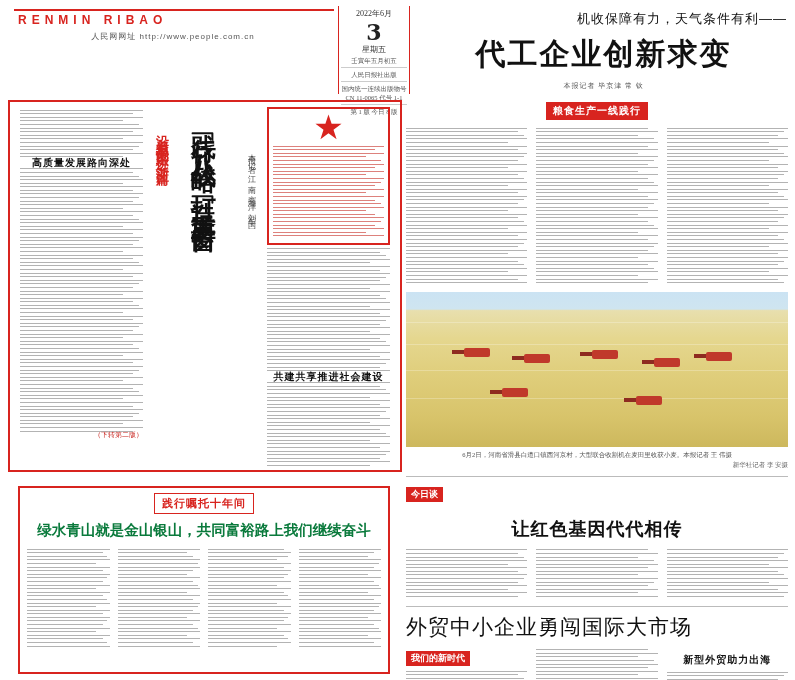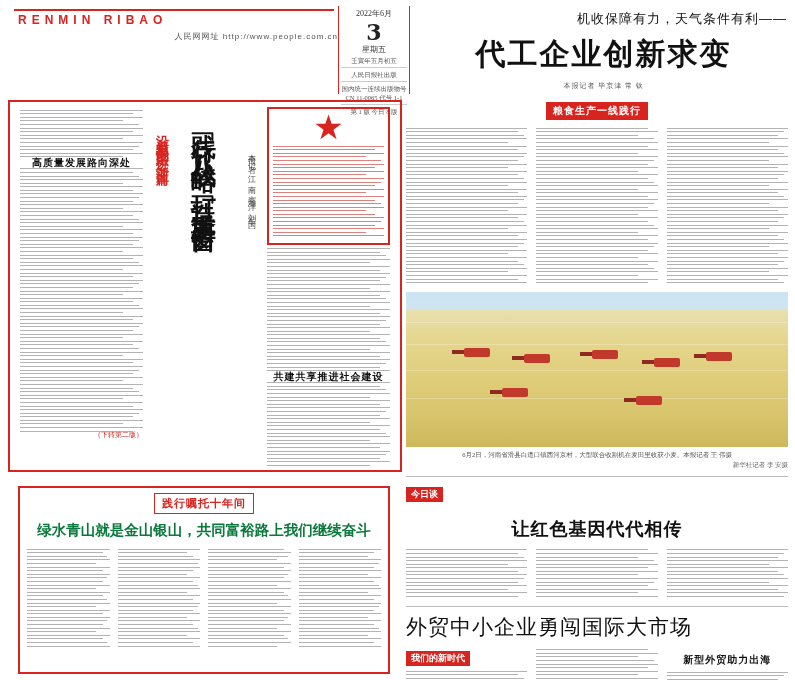--- a/index.html
+++ b/index.html
@@ -30,21 +30,21 @@
     color:#d8241f;
     font-size:12px;
     letter-spacing:5px;
     padding-left:10px;
     margin-top:2px;
     font-family:"Liberation Sans", sans-serif;
     font-weight:bold;
   }
   .logo-rule{height:2px;background:#d8241f;margin:3px 4px 0 6px;}
   .logo-site{
-    font-size:8px;color:#555;text-align:right;margin-top:4px;letter-spacing:1px;
+    font-size:8px;color:#555;text-align:center;margin-top:4px;letter-spacing:1px;
     font-family:"Liberation Sans", sans-serif;
   }
   .date-box{
     width:72px;border-left:1px solid #d8241f;border-right:1px solid #d8241f;
     text-align:center;font-size:8px;line-height:12px;color:#333;padding:2px 2px;
     height:88px;box-sizing:border-box;
   }
   .date-box .ymd{font-size:8px;color:#333;}
   .date-box .big-num{font-size:22px;font-weight:bold;line-height:24px;color:#222;font-family:"DejaVu Serif",serif;}
   .date-box .wk{font-size:8px;}

